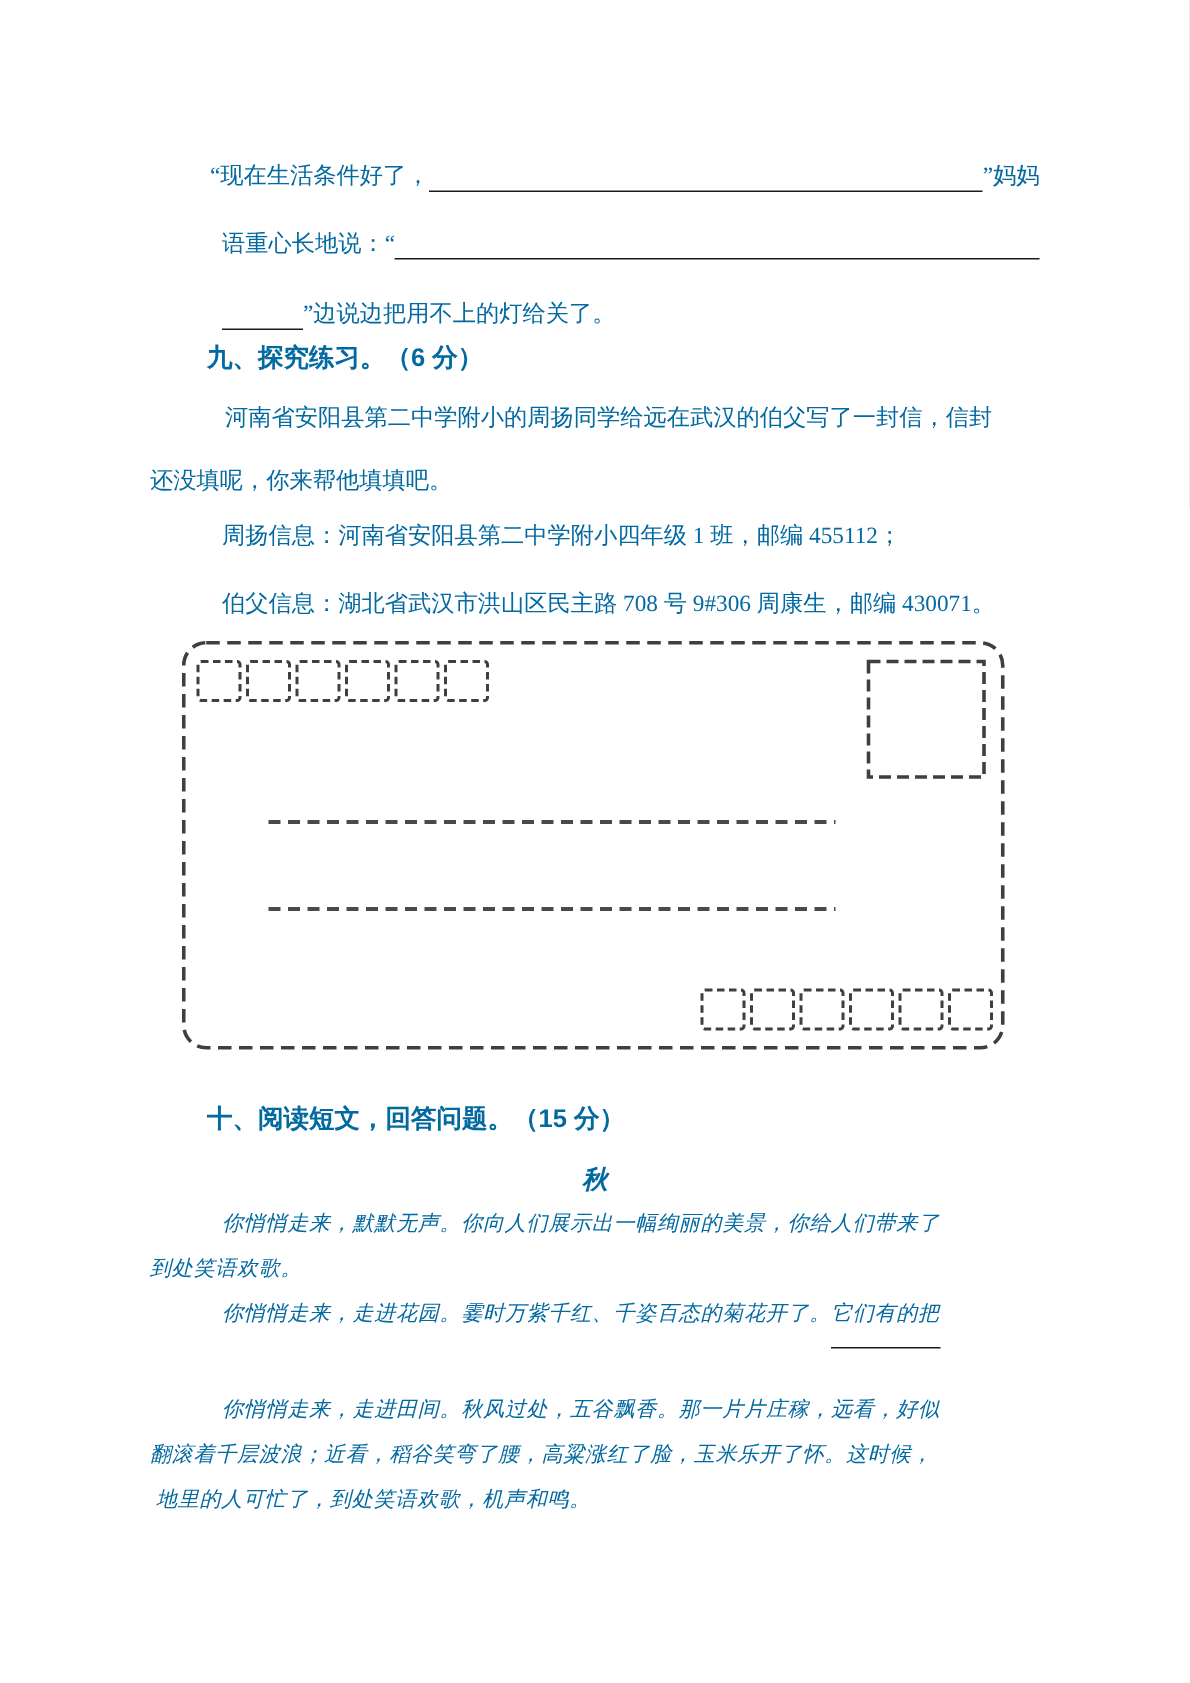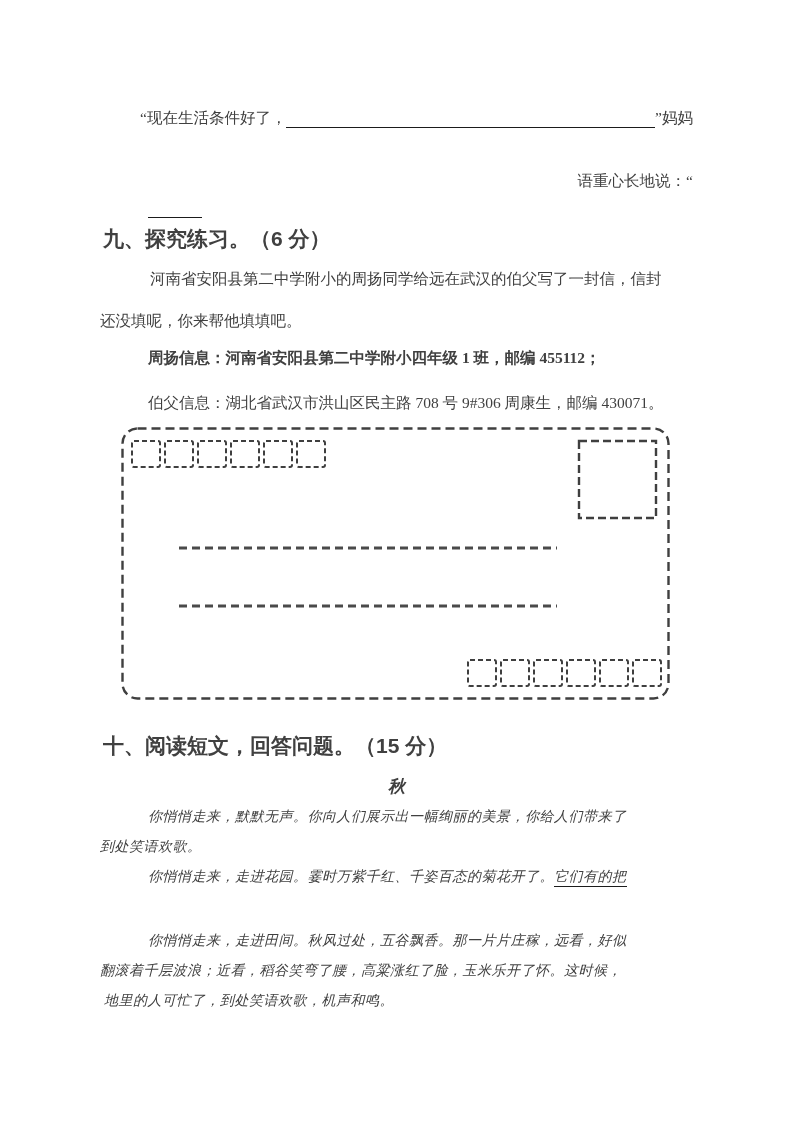--- a/index.html
+++ b/index.html
@@ -1,84 +1,86 @@
 <!DOCTYPE html>
 <html><head>
 <meta charset="utf-8">
 <style>
   html,body { margin:0; padding:0; background:#e8e8e8; }
   .page {
     position:relative;
     width:793px; height:1122px;
     margin:0 auto;
     background:#ffffff;
-    color:#404040;
+    color:#0369a1;
     font-family:"Liberation Serif", serif;
     overflow:hidden;
   }
   .line {
     position:absolute;
     white-space:nowrap;
     font-size:15.5px;
     line-height:20px;
   }
   .flexline { display:flex; align-items:flex-end; }
   .blank {
     display:inline-block;
     border-bottom:1.5px solid #1b1b1b;
     height:17px;
   }
   .blank.grow { flex:1 1 auto; }
   .heading {
     font-family:"Liberation Sans", sans-serif;
     font-weight:bold;
-    font-size:21px;
+    font-size:17px;
+    margin-left:35px;
   }
   .kai {
     font-size:14px;
     font-style:italic;
     letter-spacing:0.5px;
     line-height:21px;
   }
   .kai-title {
     font-weight:bold;
     font-style:italic;
     font-size:17px;
     text-align:center;
     width:793px;
     left:0;
   }
-  .u { border-bottom:1.2px solid #1b1b1b; padding-bottom:2px; }
+  .u { border-bottom:1.2px solid #1b1b1b; padding-bottom:14px; }
   .envelope { position:absolute; left:121px; top:427px; width:549px; height:273px; }
 </style>
 </head>
 <body>
 
 <div class="page">
 
   <div class="line flexline" style="left:140px; top:108px; width:553px;">
     <span>“现在生活条件好了，</span>
     <span class="blank grow"></span>
     <span>”妈妈</span>
   </div>
 
-  <div class="line flexline" style="left:148px; top:171px; width:545px;flex-direction:column;">
+  <div class="line flexline" style="left:148px; top:153px; width:545px;">
     <span>语重心长地说：“</span>
     <span class="blank grow"></span>
   </div>
 
   <div class="line flexline" style="left:148px; top:200px;">
     <span class="blank" style="width:54px;"></span>
+    <span>”边说边把用不上的灯给关了。</span>
   </div>
 
   <div class="line heading" style="left:103px; top:229px;">九、探究练习。（6 分）</div>
 
   <div class="line" style="left:150px; top:269px;">河南省安阳县第二中学附小的周扬同学给远在武汉的伯父写了一封信，信封</div>
   <div class="line" style="left:100px; top:311px;">还没填呢，你来帮他填填吧。</div>
-  <div class="line" style="left:148px; top:348px;font-weight:bold;">周扬信息：河南省安阳县第二中学附小四年级 1 班，邮编 455112；</div>
+  <div class="line" style="left:148px; top:348px;">周扬信息：河南省安阳县第二中学附小四年级 1 班，邮编 455112；</div>
   <div class="line" style="left:148px; top:393px;text-align:right;">伯父信息：湖北省武汉市洪山区民主路 708 号 9#306  周康生，邮编 430071。</div>
 
   <div class="envelope">
     <svg width="549" height="273" viewBox="0 0 549 273">
       <rect x="1.5" y="1.5" width="546" height="270" rx="15" fill="none" stroke="#3f3f3f" stroke-width="2.4" stroke-dasharray="9 5"></rect>
 
       <rect x="11" y="14" width="28" height="26" rx="2" fill="none" stroke="#3f3f3f" stroke-width="2" stroke-dasharray="5 3"></rect>
       <rect x="44" y="14" width="28" height="26" rx="2" fill="none" stroke="#3f3f3f" stroke-width="2" stroke-dasharray="5 3"></rect>
       <rect x="77" y="14" width="28" height="26" rx="2" fill="none" stroke="#3f3f3f" stroke-width="2" stroke-dasharray="5 3"></rect>
       <rect x="110" y="14" width="28" height="26" rx="2" fill="none" stroke="#3f3f3f" stroke-width="2" stroke-dasharray="5 3"></rect>

